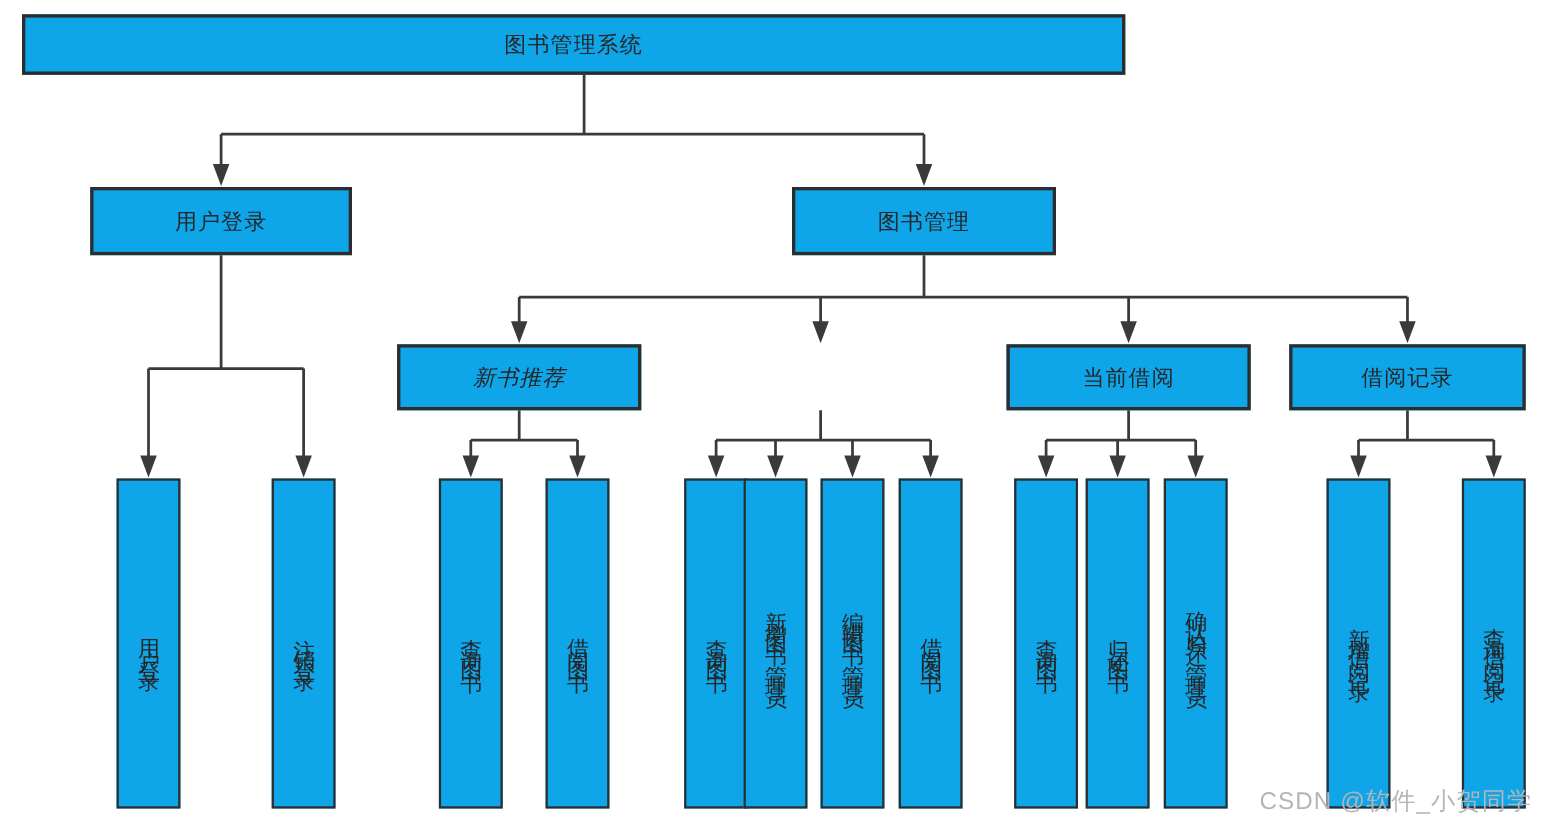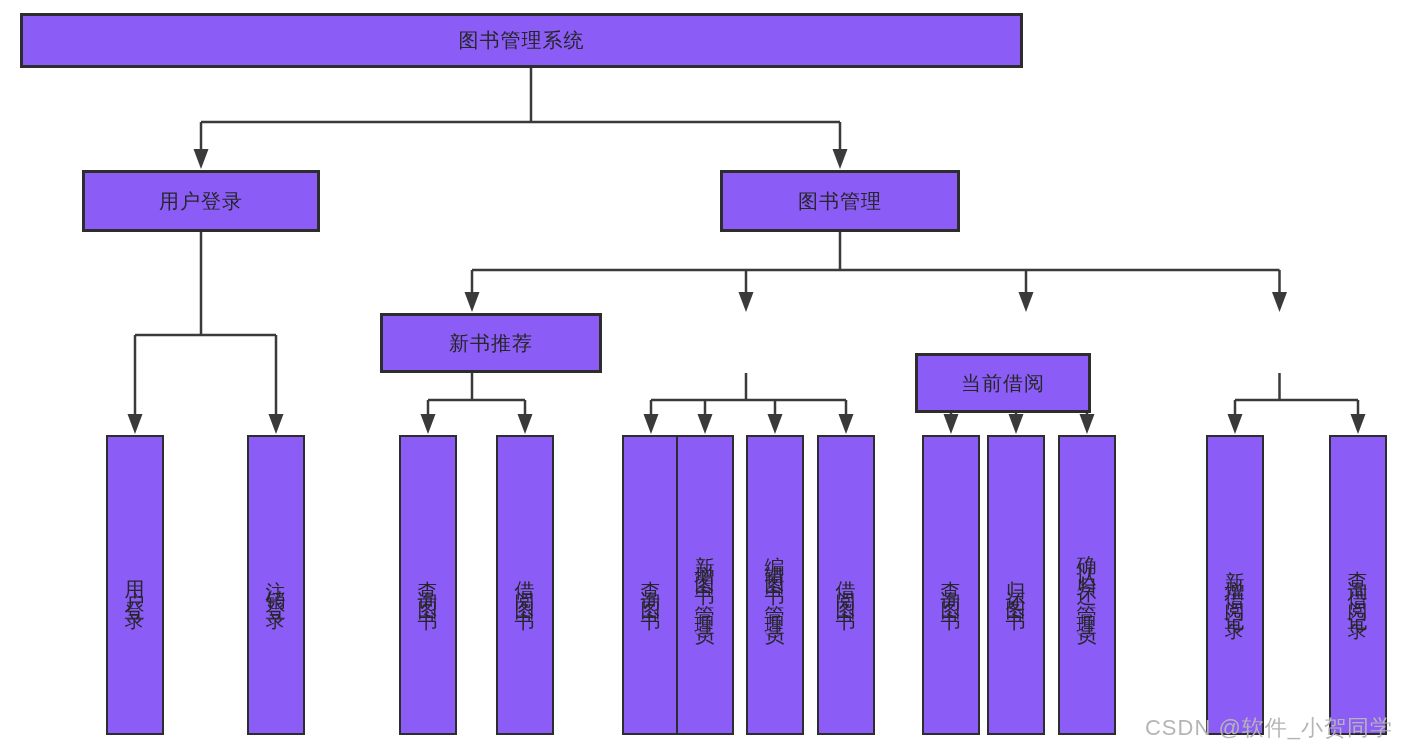--- a/index.html
+++ b/index.html
@@ -6,31 +6,31 @@
     --line:#3a3a3a; --border:#2d2d2d; --text:#262626; --bg:#ffffff; --wm:#b5b5b5;
   }
   *{box-sizing:border-box; margin:0; padding:0;}
   html,body{width:1405px; height:747px; background:var(--bg); overflow:hidden;
     font-family:"Liberation Sans","DejaVu Sans",sans-serif; color:var(--text);}
   .canvas{position:relative; width:1405px; height:747px; background:var(--bg);}
   .wires{position:absolute; left:0; top:0; width:1405px; height:747px; pointer-events:none;}
   .wires line{stroke:var(--line); stroke-width:2.5;}
   .wires polygon{fill:var(--line); stroke:none;}
 
-  .node{position:absolute; background:#8b5cf6; border:3px solid var(--border);
+  .node{position:absolute; background:#0ea5e9; border:3px solid var(--border);
     display:flex; align-items:center; justify-content:center; z-index:2;}
   .node .lbl{font-size:20px; letter-spacing:1px; white-space:nowrap; color:var(--text);}
 
   
   .n-root{left:20px;  top:13px;  width:1003px; height:55px;}
   .n-l2-0{left:82px;  top:170px; width:238px;  height:62px;}
   .n-l2-1{left:720px; top:170px; width:240px;  height:62px;}
-  .n-l3-0{left:380px; top:313px; width:222px;  height:60px;}
+  .n-l3-0{left:361px; top:313px; width:222px;  height:60px;font-style:italic;}
   .n-l3-1{left:635px; top:313px; width:222px;  height:60px;}
-  .n-l3-2{left:915px; top:313px; width:176px;  height:60px;margin-top:40px;}
+  .n-l3-2{left:915px; top:313px; width:222px;  height:60px;}
   .n-l3-3{left:1172px;top:313px; width:215px;  height:60px;}
 
   
   .leaf{top:435px; width:58px; height:300px; border-width:2.5px;}
   .leaf .lbl{writing-mode:vertical-rl; text-orientation:mixed;
     font-size:20px; line-height:1; letter-spacing:10px; white-space:nowrap;}
   .n-leaf-0{left:106px;}  .n-leaf-1{left:247px;}
   .n-leaf-2{left:399px;}  .n-leaf-3{left:496px;}
   .n-leaf-4{left:622px;}  .n-leaf-5{left:676px;}
   .n-leaf-6{left:746px;}  .n-leaf-7{left:817px;}
@@ -110,20 +110,23 @@
   <div class="node n-l2-1">
     <span class="lbl">图书管理</span>
   </div>
 
   <div class="node n-l3-0">
     <span class="lbl">新书推荐</span>
   </div>
   <div class="node n-l3-2">
     <span class="lbl">当前借阅</span>
   </div>
+  <div class="node n-l3-3">
+    <span class="lbl">借阅记录</span>
+  </div>
 
   <div class="node leaf n-leaf-0">
     <span class="lbl">用户登录</span>
   </div>
   <div class="node leaf n-leaf-1">
     <span class="lbl">注销登录</span>
   </div>
   <div class="node leaf n-leaf-2">
     <span class="lbl">查询图书</span>
   </div>

